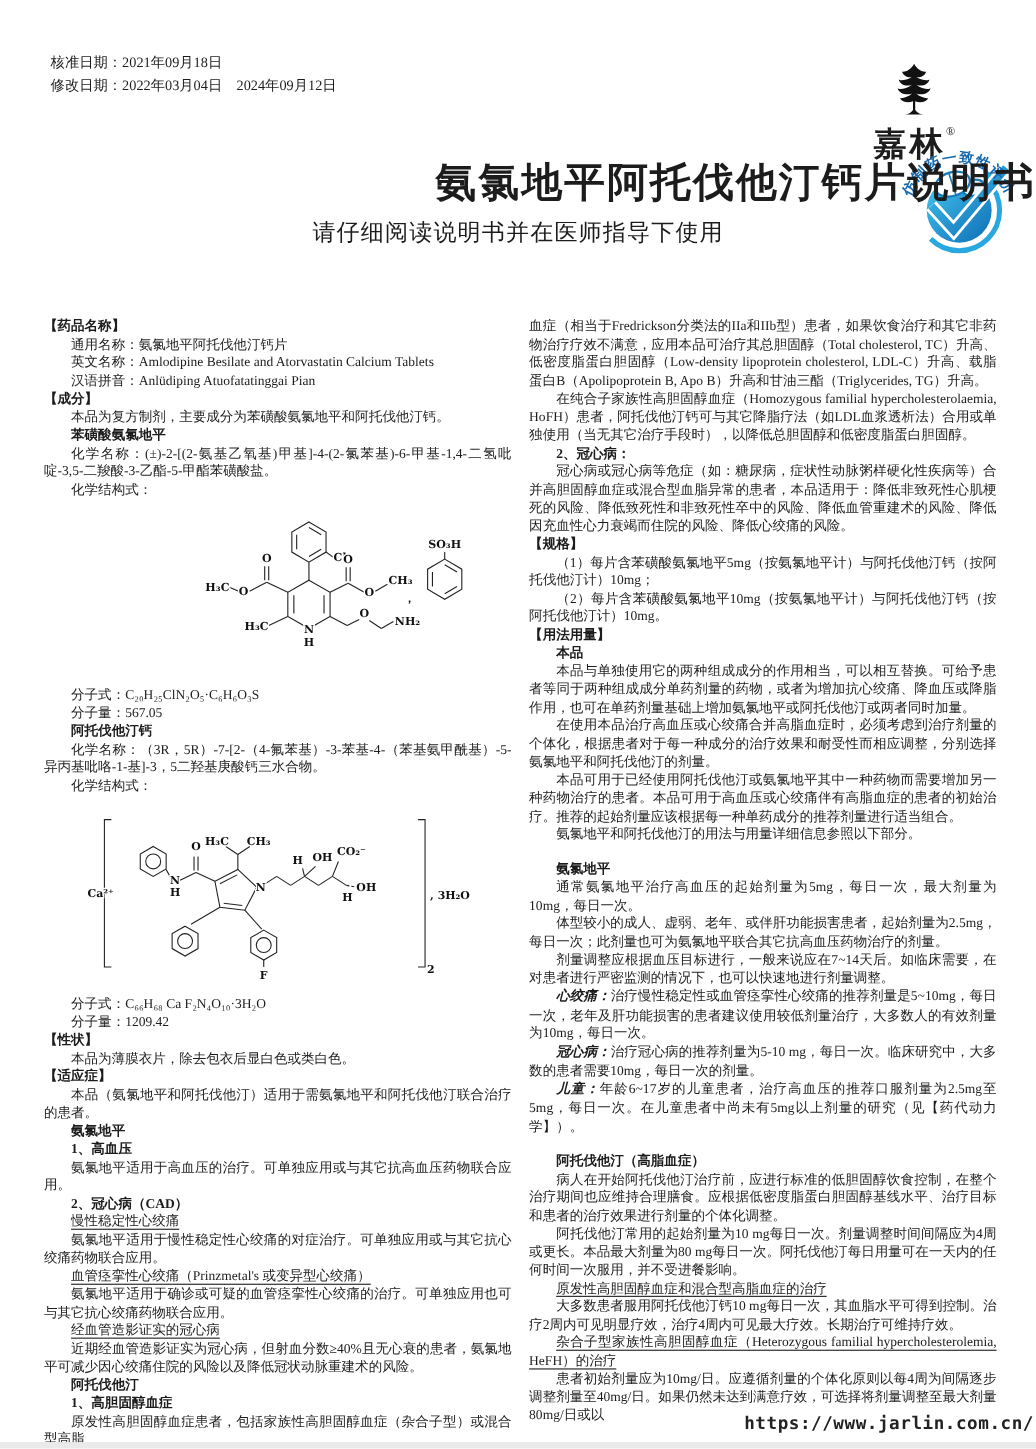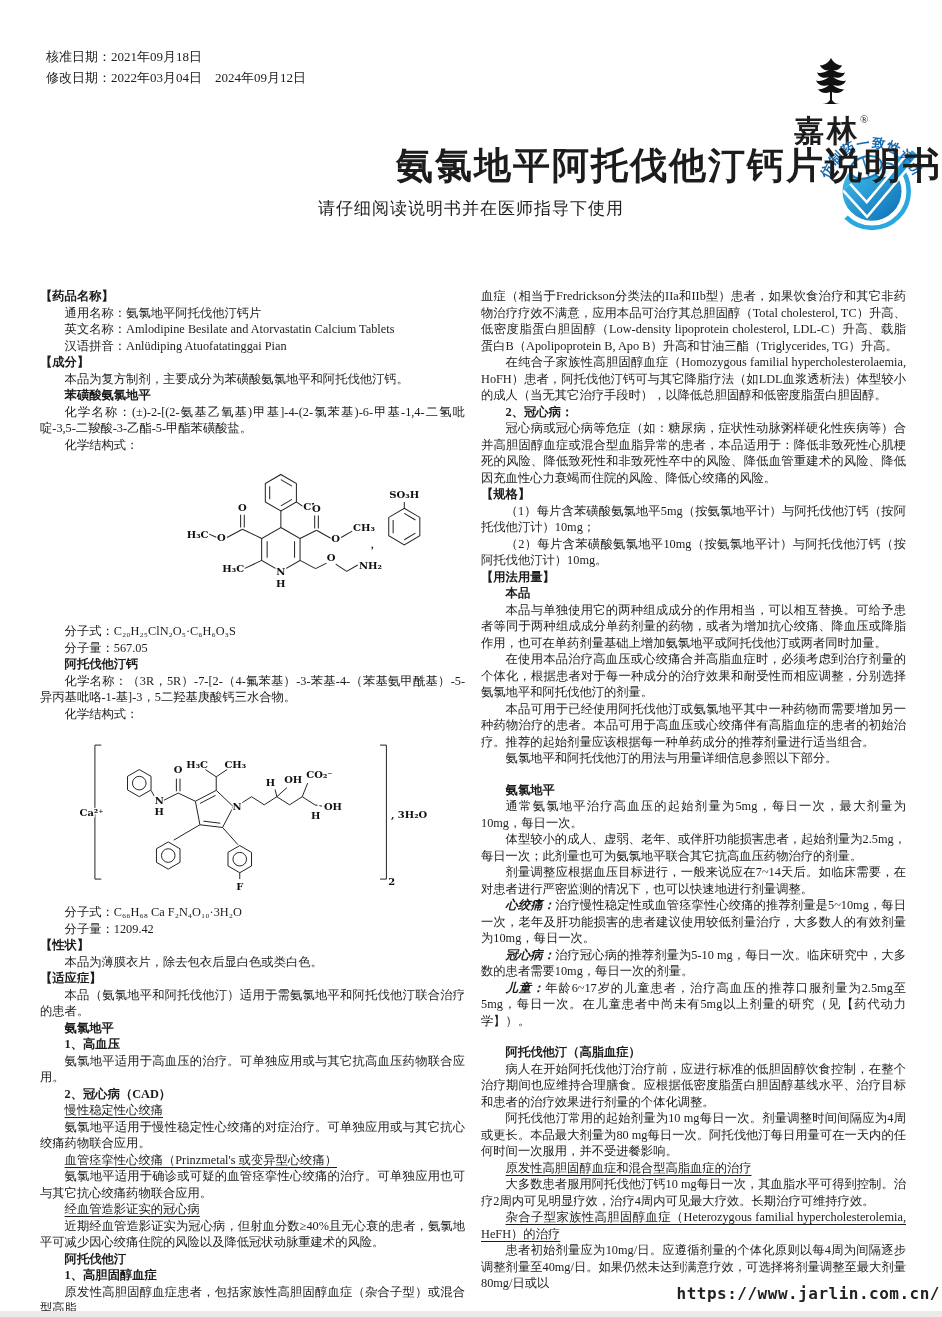--- a/index.html
+++ b/index.html
@@ -6,31 +6,31 @@
   body{width:942px;height:1317px;position:relative;background:#fff;overflow:hidden;
        font-family:"Liberation Serif","DejaVu Serif",serif;color:#1c1c1c;}
   .dates{position:absolute;left:46px;top:46px;font-size:13px;line-height:21px;}
   .logo{position:absolute;left:794px;top:56px;display:flex;align-items:center;gap:4px;flex-direction:column;}
   .logo-text{font-size:30px;font-weight:bold;letter-spacing:3px;line-height:1;}
   .reg{font-size:11px;vertical-align:18px;font-weight:normal;letter-spacing:0;}
   .badge{position:absolute;left:816px;top:124px;}
   .title{position:absolute;top:141px;left:0;width:100%;text-align:right;
          font-size:37px;font-weight:bold;letter-spacing:2px;}
   .subtitle{position:absolute;top:197px;left:0;width:100%;text-align:center;
-            font-size:17px;letter-spacing:1px;}
+            font-size:21px;letter-spacing:1px;}
   .cols{position:absolute;left:40px;top:288px;width:866px;display:flex;gap:16px;}
   .col{width:425px;font-size:12.3px;line-height:16.5px;}
   .bl{text-align:justify;}
   .h{font-weight:bold;}
   .b{font-weight:bold;text-indent:2em;}
   .p{text-indent:2em;}
   .pn{}
   .u{text-indent:2em;text-decoration:underline;text-underline-offset:3px;}
   .sp{height:15px;}
-  .lead{font-weight:bold;font-style:italic;}
+  .lead{font-weight:bold;font-style:italic;font-family:Liberation Mono, monospace;}
   .struct{display:block;margin:5px 0;}
   .struct.s1{margin-left:100px;}
   .struct.s2{margin-left:10px;}
   .struct line,.struct polygon,.struct path.bond,.struct circle.ar{stroke:#222;stroke-width:1.1;fill:none;}
   .struct text{font-size:11px;font-weight:bold;fill:#111;paint-order:stroke;stroke:#fff;stroke-width:2.5px;
                font-family:"DejaVu Serif",serif;}
   .footer-url{position:absolute;right:2px;bottom:14px;font-family:"DejaVu Sans Mono",monospace;
               font-weight:bold;font-size:16px;letter-spacing:0.5px;color:#222;text-decoration:none;text-align:center;}
   .bottom-strip{position:absolute;left:0;bottom:0;width:100%;height:6px;background:#eaeaea;}
 </style>
@@ -216,21 +216,21 @@
       <div class="bl u">血管痉挛性心绞痛（Prinzmetal's 或变异型心绞痛）</div>
       <div class="bl p">氨氯地平适用于确诊或可疑的血管痉挛性心绞痛的治疗。可单独应用也可与其它抗心绞痛药物联合应用。</div>
       <div class="bl u">经血管造影证实的冠心病</div>
       <div class="bl p">近期经血管造影证实为冠心病，但射血分数≥40%且无心衰的患者，氨氯地平可减少因心绞痛住院的风险以及降低冠状动脉重建术的风险。</div>
       <div class="bl b">阿托伐他汀</div>
       <div class="bl b">1、高胆固醇血症</div>
       <div class="bl p">原发性高胆固醇血症患者，包括家族性高胆固醇血症（杂合子型）或混合型高脂</div>
     </div>
   <div class="col" id="col-right">
       <div class="bl pn">血症（相当于Fredrickson分类法的IIa和IIb型）患者，如果饮食治疗和其它非药物治疗疗效不满意，应用本品可治疗其总胆固醇（Total cholesterol, TC）升高、低密度脂蛋白胆固醇（Low-density lipoprotein cholesterol, LDL-C）升高、载脂蛋白B（Apolipoprotein B, Apo B）升高和甘油三酯（Triglycerides, TG）升高。</div>
-      <div class="bl p">在纯合子家族性高胆固醇血症（Homozygous familial hypercholesterolaemia, HoFH）患者，阿托伐他汀钙可与其它降脂疗法（如LDL血浆透析法）体型较小的成人（当无其它治疗手段时），以降低总胆固醇和低密度脂蛋白胆固醇。</div>
+      <div class="bl p">在纯合子家族性高胆固醇血症（Homozygous familial hypercholesterolaemia, HoFH）患者，阿托伐他汀钙可与其它降脂疗法（如LDL血浆透析法）合用或单独使用（当无其它治疗手段时），以降低总胆固醇和低密度脂蛋白胆固醇。</div>
       <div class="bl b">2、冠心病：</div>
       <div class="bl p">冠心病或冠心病等危症（如：糖尿病，症状性动脉粥样硬化性疾病等）合并高胆固醇血症或混合型血脂异常的患者，本品适用于：降低非致死性心肌梗死的风险、降低致死性和非致死性卒中的风险、降低血管重建术的风险、降低因充血性心力衰竭而住院的风险、降低心绞痛的风险。</div>
       <div class="bl h">【规格】</div>
       <div class="bl p">（1）每片含苯磺酸氨氯地平5mg（按氨氯地平计）与阿托伐他汀钙（按阿托伐他汀计）10mg；</div>
       <div class="bl p">（2）每片含苯磺酸氨氯地平10mg（按氨氯地平计）与阿托伐他汀钙（按阿托伐他汀计）10mg。</div>
       <div class="bl h">【用法用量】</div>
       <div class="bl b">本品</div>
       <div class="bl p">本品与单独使用它的两种组成成分的作用相当，可以相互替换。可给予患者等同于两种组成成分单药剂量的药物，或者为增加抗心绞痛、降血压或降脂作用，也可在单药剂量基础上增加氨氯地平或阿托伐他汀或两者同时加量。</div>
       <div class="bl p">在使用本品治疗高血压或心绞痛合并高脂血症时，必须考虑到治疗剂量的个体化，根据患者对于每一种成分的治疗效果和耐受性而相应调整，分别选择氨氯地平和阿托伐他汀的剂量。</div>
       <div class="bl p">本品可用于已经使用阿托伐他汀或氨氯地平其中一种药物而需要增加另一种药物治疗的患者。本品可用于高血压或心绞痛伴有高脂血症的患者的初始治疗。推荐的起始剂量应该根据每一种单药成分的推荐剂量进行适当组合。</div>

